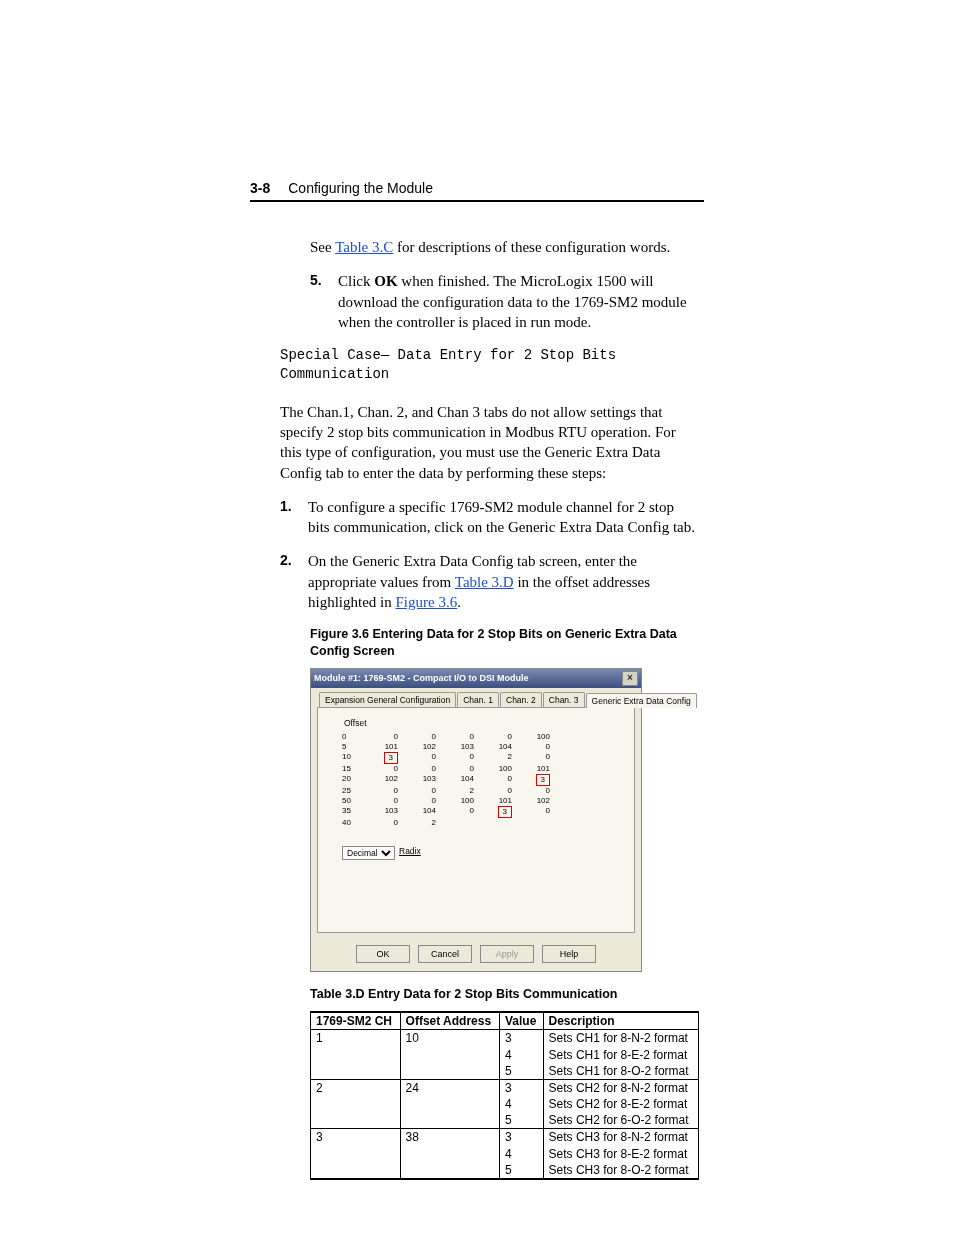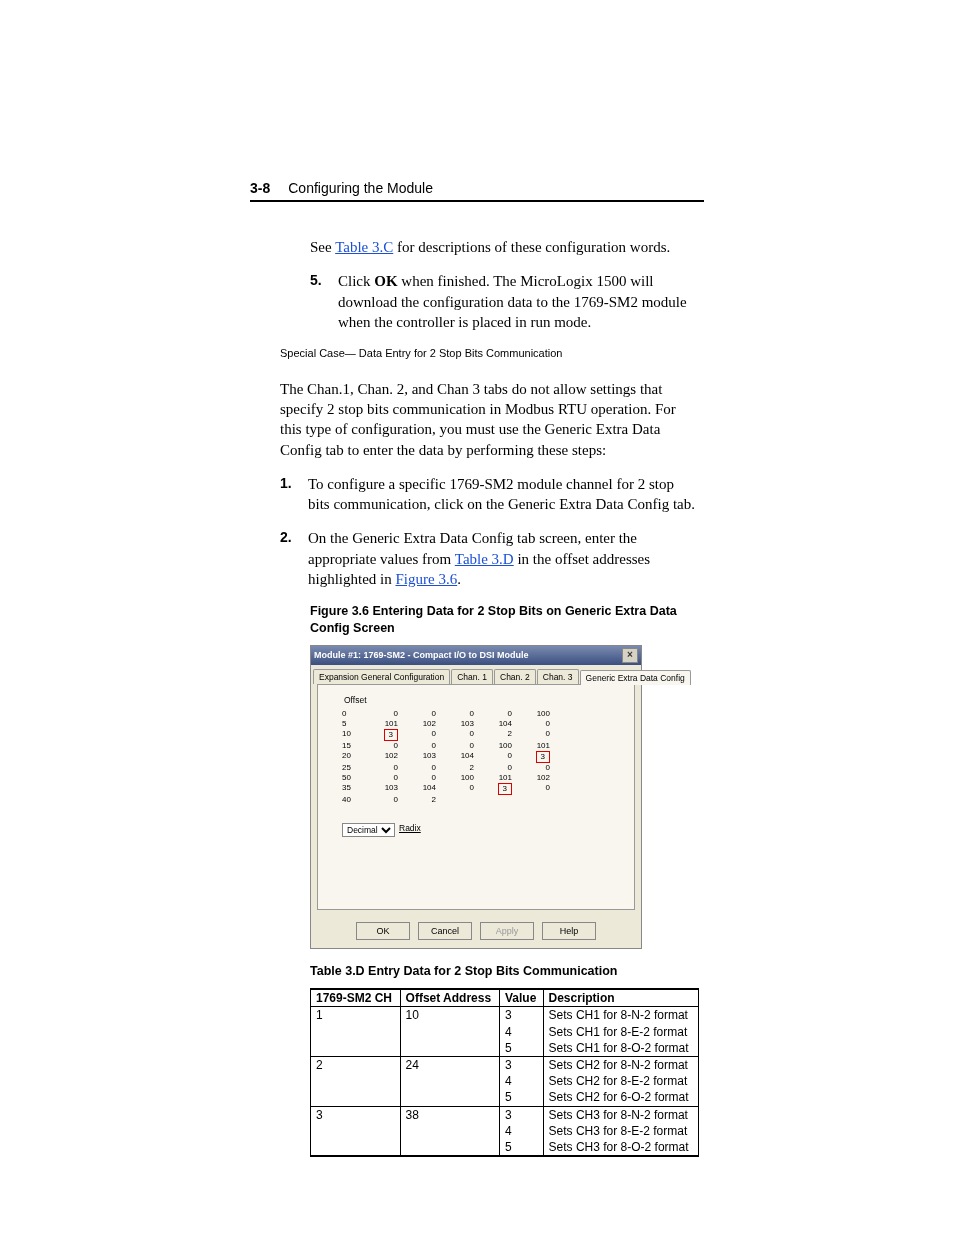--- a/index.html
+++ b/index.html
@@ -53,22 +53,22 @@
   .step .num {
     width: 28px;
     flex: 0 0 28px;
     font-weight: bold;
     font-family: Arial, Helvetica, sans-serif;
     font-size: 14px;
   }
   .step .txt { flex: 1; }
   .bold { font-weight: bold; }
   .subhead {
-    font-family: Liberation Sans, sans-serif;
-    font-size: 11px;
+    font-family: Liberation Mono, monospace;
+    font-size: 14px;
     margin: 6px 0 18px -30px;
   }
   .figcap, .tblcap {
     font-family: Arial, Helvetica, sans-serif;
     font-weight: bold;
     font-size: 12.5px;
     margin: 10px 0 8px 0;
   }
 
   
@@ -95,21 +95,21 @@
     width: 14px; height: 13px;
     background: #d6d2c4;
     border: 1px solid #888;
     color: #333;
     font-size: 10px;
     line-height: 11px;
     text-align: center;
   }
   .tabstrip {
     display: flex;
-    padding: 4px 6px 0 2px;
+    padding: 4px 6px 0 8px;
     gap: 0;
     font-size: 8.5px;
     justify-content: space-between;
   }
   .tab {
     padding: 2px 5px 1px 5px;
     border: 1px solid #999;
     border-bottom: none;
     background: #ece9d8;
     margin-right: 1px;

